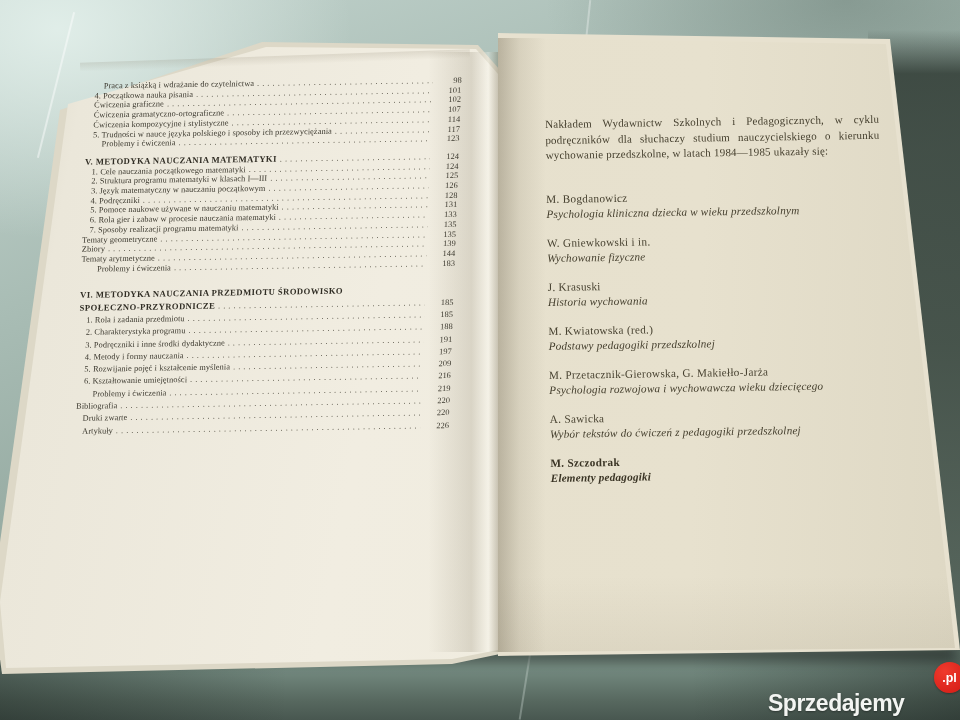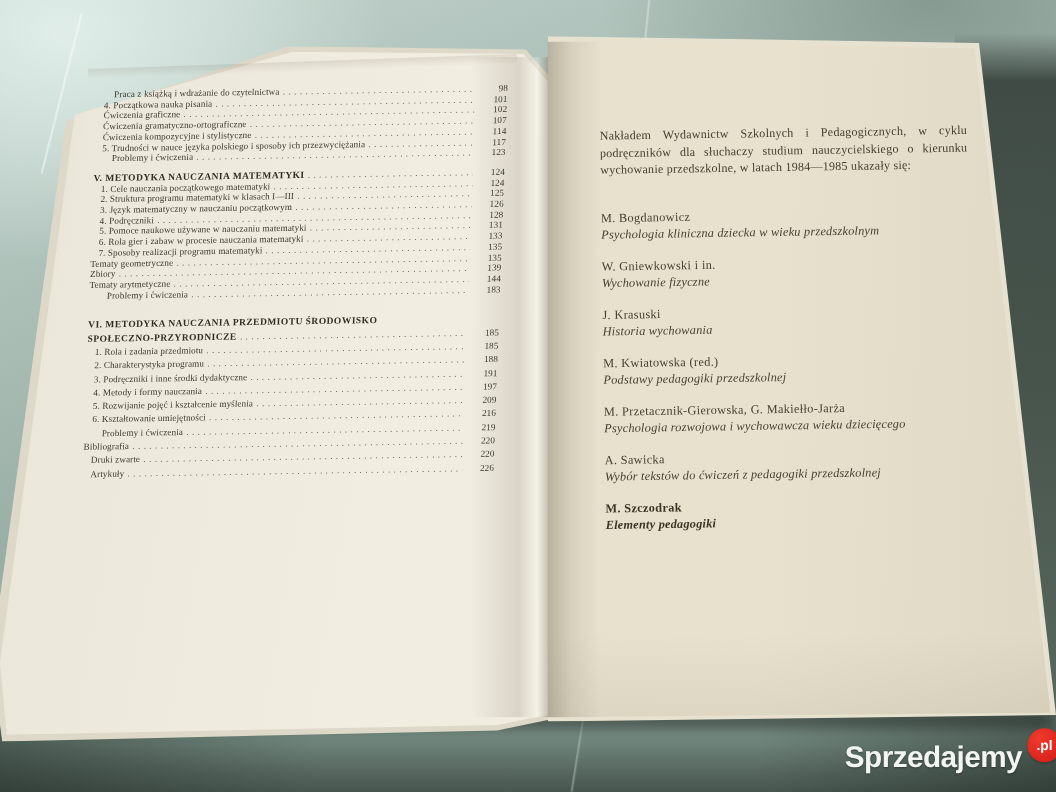--- a/index.html
+++ b/index.html
@@ -79,21 +79,21 @@
   .intro{font-size:11px;line-height:15.5px;letter-spacing:0.2px;}
   .jline{text-align:justify;text-align-last:justify;}
   .books{margin-top:28px;}
   .book{margin-bottom:13px;font-size:11.2px;line-height:15.5px;}
   .book .author{display:block;letter-spacing:0.3px;}
   .book .title{display:block;font-style:italic;letter-spacing:0.2px;}
   .book.strong{font-weight:bold;color:#3a3425;}
 
   
   .watermark{left:768px;top:662px;z-index:9;font-family:"Liberation Sans","DejaVu Sans",sans-serif;}
-  .wm-text{display:block;margin-top:11px;font-weight:bold;font-size:27px;letter-spacing:-0.5px;
+  .wm-text{display:block;margin-top:28px;font-weight:bold;font-size:23px;letter-spacing:-0.5px;
        color:#f3f5f2;text-shadow:0 1px 2px rgba(0,0,0,0.35);}
   .wm-badge{position:absolute;left:166px;top:0px;width:31px;height:31px;border-radius:50%;
        background:radial-gradient(circle at 35% 30%, #ef3a2d, #d31a14);color:#fff;
        font-weight:bold;font-size:12.5px;display:flex;align-items:center;justify-content:center;
        box-shadow:0 1px 2px rgba(0,0,0,0.3);}
 </style>
 </head>
 <body>
 
 <div class="abs bg"></div>

